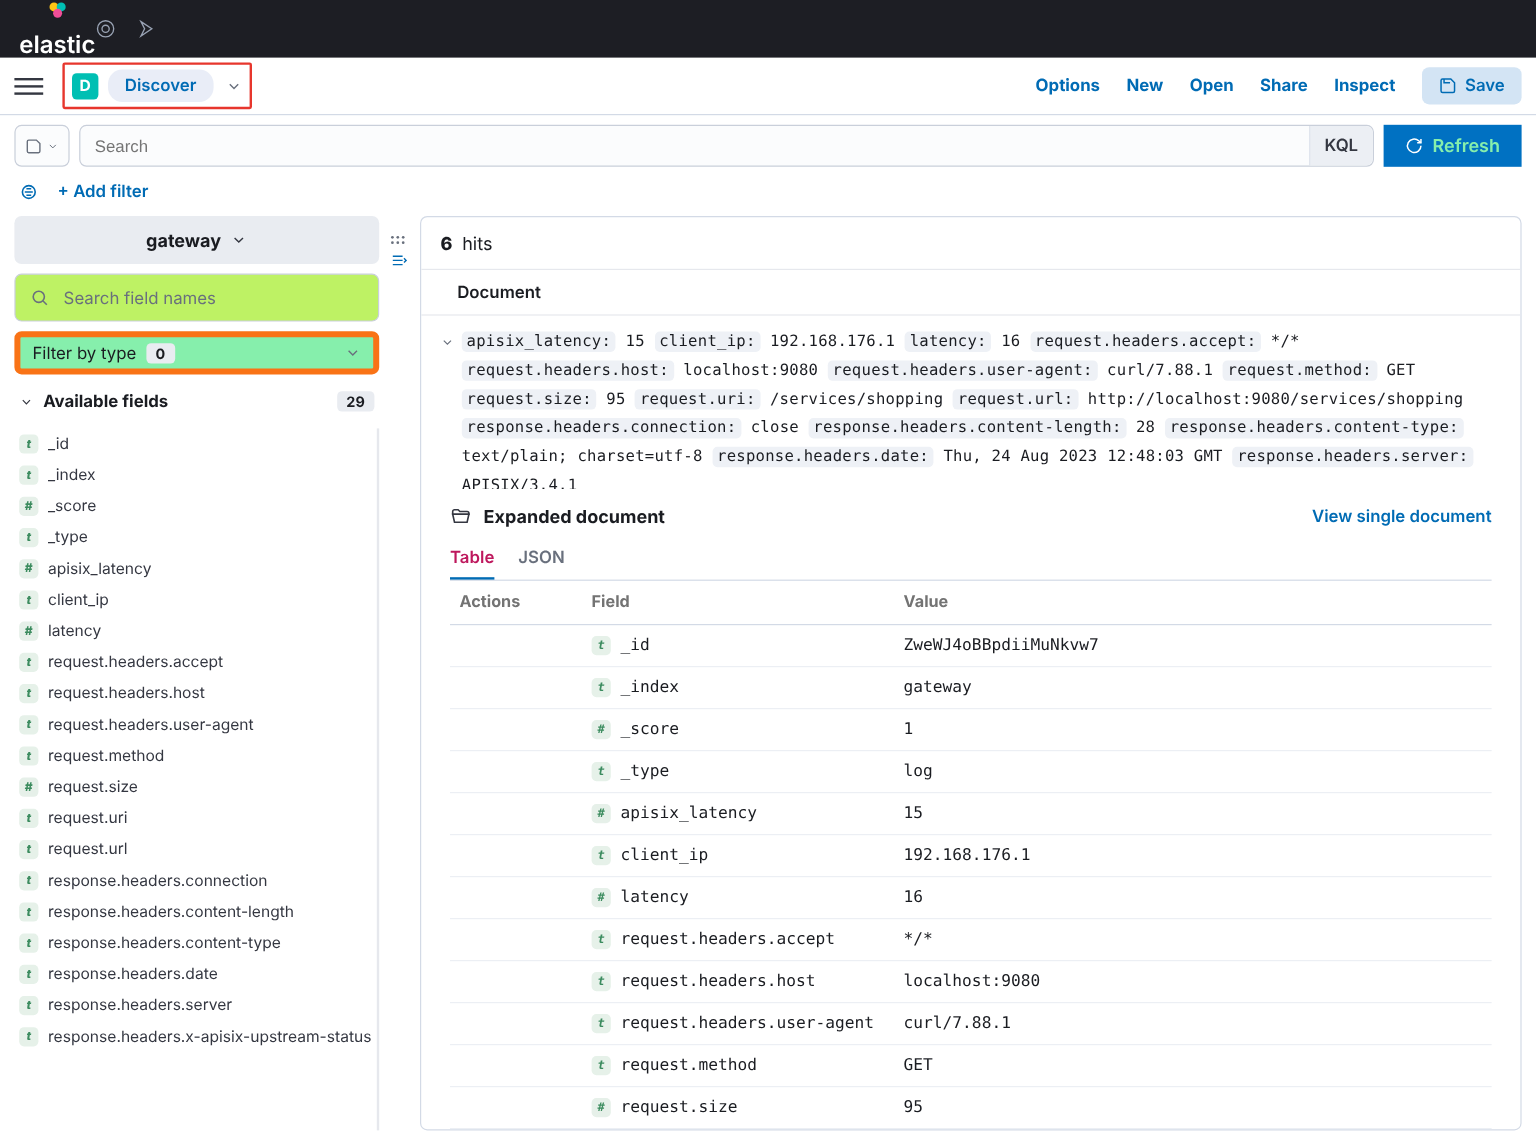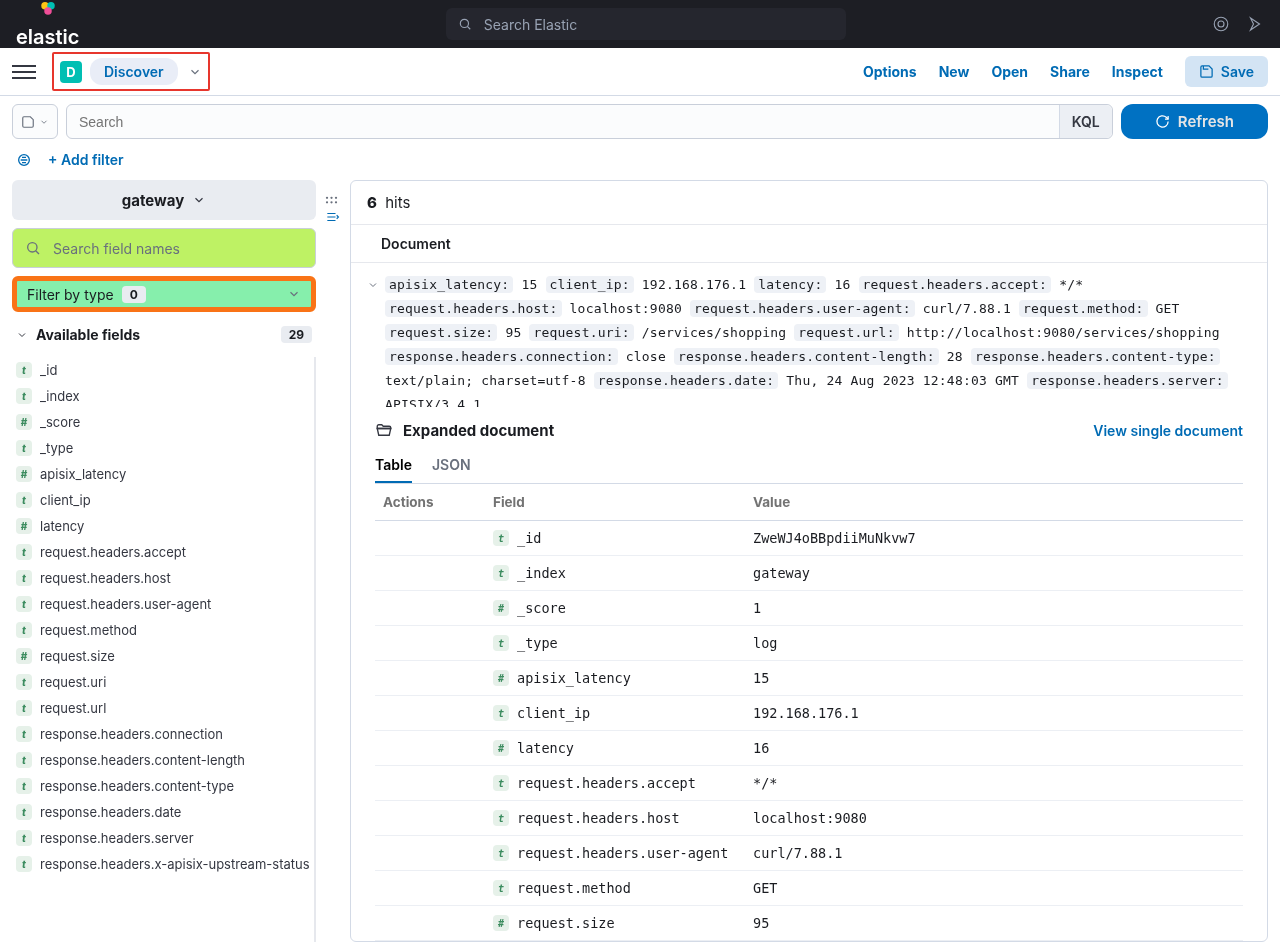--- a/index.html
+++ b/index.html
@@ -141,23 +141,23 @@
 .kql-label {
   background: #eceff4;
   padding: 8px 12px;
   border-left: 1px solid #d3dae6;
   font-weight: 600;
   color: #343741;
   border-radius: 0 6px 6px 0;
 }
 .refresh-btn {
   background: #0071c2;
-  color: #e5e5e5;
-  border-radius: 12px;
-  padding: 0 34px;
+  color: #86efac;
+  border-radius: 0;
+  padding: 0 18px;
   display: flex;
   align-items: center;
   gap: 8px;
   font-weight: 600;
   font-size: 15px;
 }
 .filter-row {
   padding: 4px 16px 12px;
   display: flex;
   align-items: center;
@@ -275,21 +275,21 @@
 }
 .expanded-block { padding: 14px 24px 0; }
 .expanded-header {
   display: flex; justify-content: space-between; align-items: center;
   margin-bottom: 10px;
 }
 .expanded-title { display: flex; align-items: flex-start; gap: 10px; font-weight: 700; font-size: 15px; }
 .view-link { color: #006bb4; font-weight: 600; }
 .tabs { display: flex; gap: 20px; border-bottom: 1px solid #d3dae6; padding: 0 0 0 0; }
 .tab { padding: 6px 0 8px; font-weight: 600; color: #69707d; }
-.tab.active { color: #000000; border-bottom: 2px solid #006bb4; }
+.tab.active { color: #be185d; border-bottom: 2px solid #006bb4; }
 .doc-table { width: 100%; border-collapse: collapse; font-size: 13.5px; }
 .doc-table th {
   text-align: left; font-weight: 700; padding: 10px 8px; color: #737373;
   border-bottom: 1px solid #d3dae6;
 }
 .doc-table td {
   padding: 9px 8px; border-bottom: 1px solid #eceff4;
   font-family: ui-monospace, SFMono-Regular, Menlo, Consolas, monospace;
 }
 .field-cell { display: flex; align-items: center; gap: 8px; }
@@ -301,27 +301,20 @@
 <div class="top-header">
   <div class="elastic-logo">
     <span class="logo-glyph">
       <svg width="18" height="18" viewBox="0 0 24 24">
           <circle cx="8" cy="9" r="5" fill="#FEC514"></circle>
           <circle cx="16" cy="9" r="5" fill="#00BFB3"></circle>
           <circle cx="12" cy="16" r="5" fill="#F04E98"></circle>
         </svg>
     </span>
     <span>elastic</span>
-  </div>
-  <div class="search-elastic">
-    <svg width="14" height="14" viewBox="0 0 24 24" fill="none" stroke="#98a2b3" stroke-width="2">
-        <circle cx="11" cy="11" r="7"></circle>
-        <path d="m21 21-5-5"></path>
-      </svg>
-    <span>Search Elastic</span>
   </div>
   <div class="header-right-icons">
     <svg width="18" height="18" viewBox="0 0 24 24" fill="none" stroke="#98a2b3" stroke-width="1.5">
         <circle cx="12" cy="12" r="9"></circle>
         <circle cx="12" cy="12" r="4"></circle>
       </svg>
     <svg width="18" height="18" viewBox="0 0 24 24" fill="none" stroke="#98a2b3" stroke-width="1.5">
         <path d="M6 4l12 8-12 8 4-8z"></path>
       </svg>
   </div>

